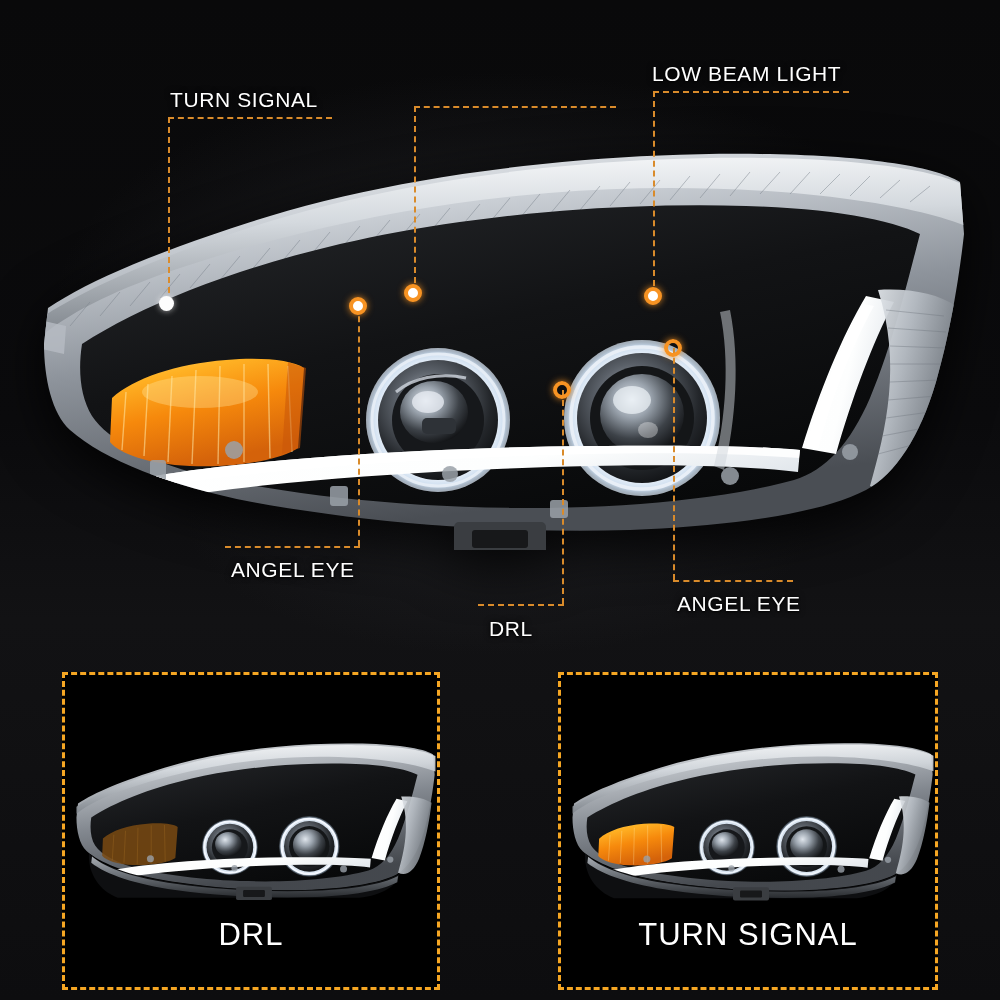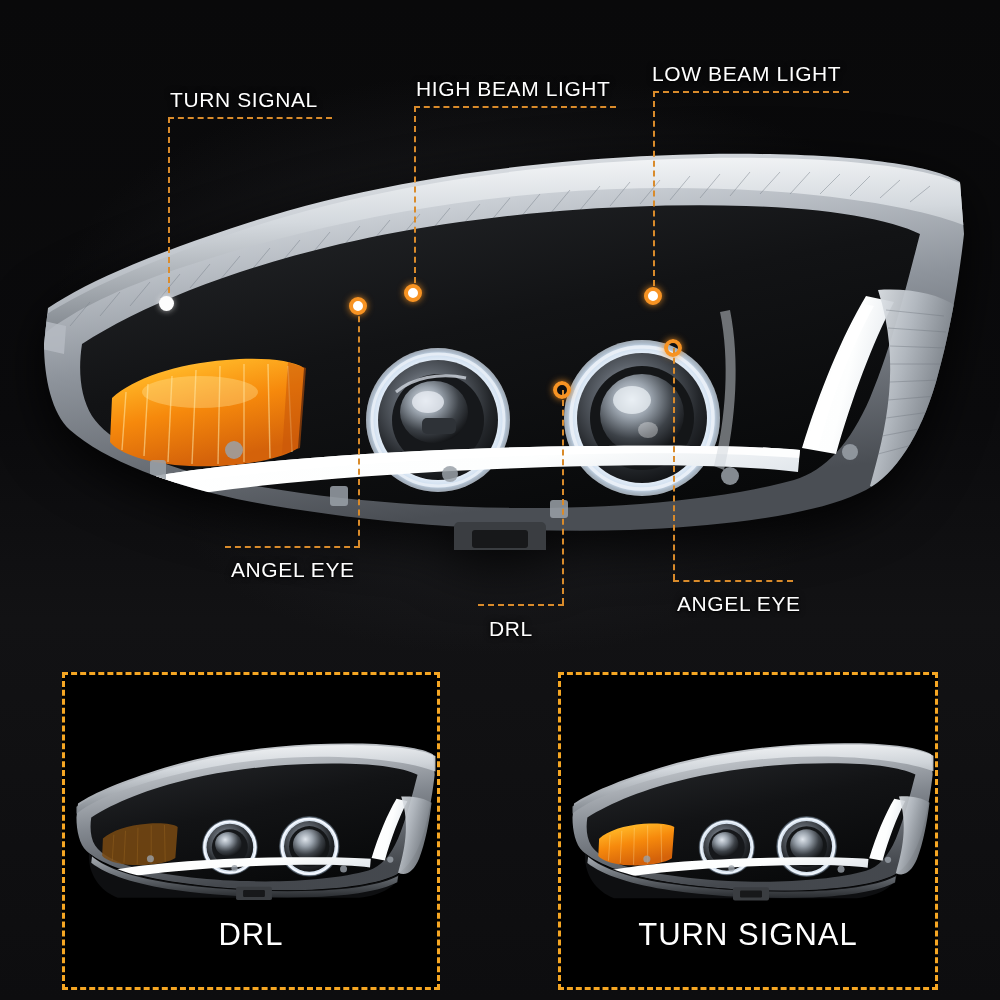--- a/index.html
+++ b/index.html
@@ -356,21 +356,20 @@
   <div class="lead-h" style="left:673px; top:580px; width:120px;"></div>
 
   <div class="dot plain" style="left:159px; top:296px;"></div>
   <div class="dot" style="left:404px; top:284px;"></div>
   <div class="dot" style="left:644px; top:287px;"></div>
   <div class="dot" style="left:349px; top:297px;"></div>
   <div class="dot hollow" style="left:553px; top:381px;"></div>
   <div class="dot hollow" style="left:664px; top:339px;"></div>
 
   <div class="label" style="left:170px; top:88px;">TURN SIGNAL</div>
-  <div class="label" style="left:416px; top:77px;">HIGH BEAM LIGHT</div>
   <div class="label" style="left:652px; top:62px;">LOW BEAM LIGHT</div>
   <div class="label" style="left:231px; top:558px;">ANGEL EYE</div>
   <div class="label" style="left:489px; top:617px;">DRL</div>
   <div class="label" style="left:677px; top:592px;">ANGEL EYE</div>
 
   <div class="thumb" style="left:62px; top:672px; width:378px; height:318px;">
     <div class="lamp" style="left:6px; top:46px; width:366px; height:190px;">
       <svg width="366" height="190" viewBox="0 0 940 420">
         <g>
           <path d="M18,178 C60,150 130,120 240,86 C380,44 560,22 730,24

